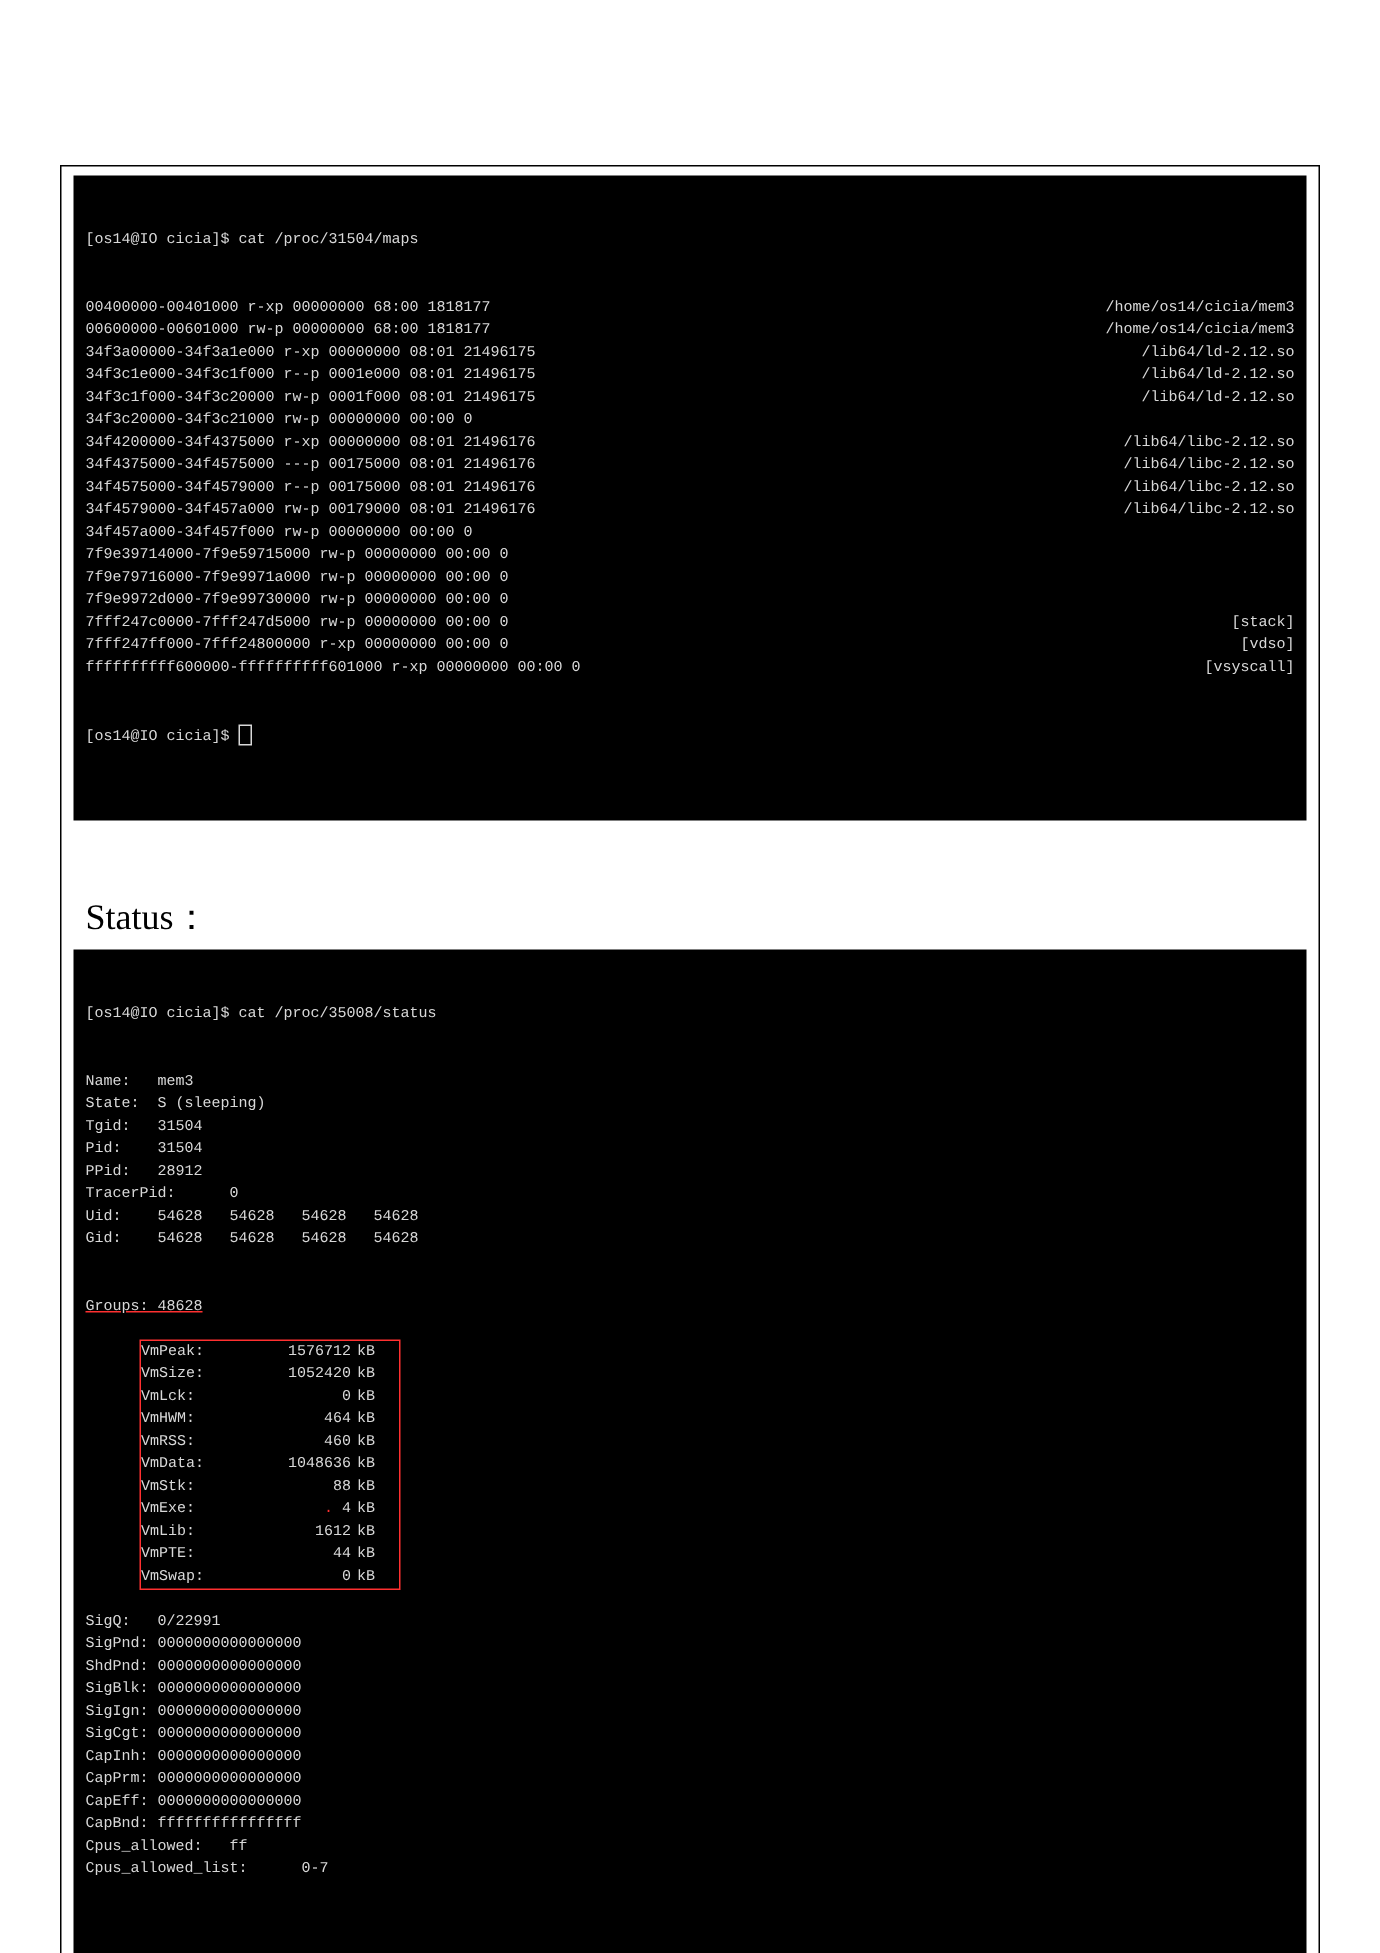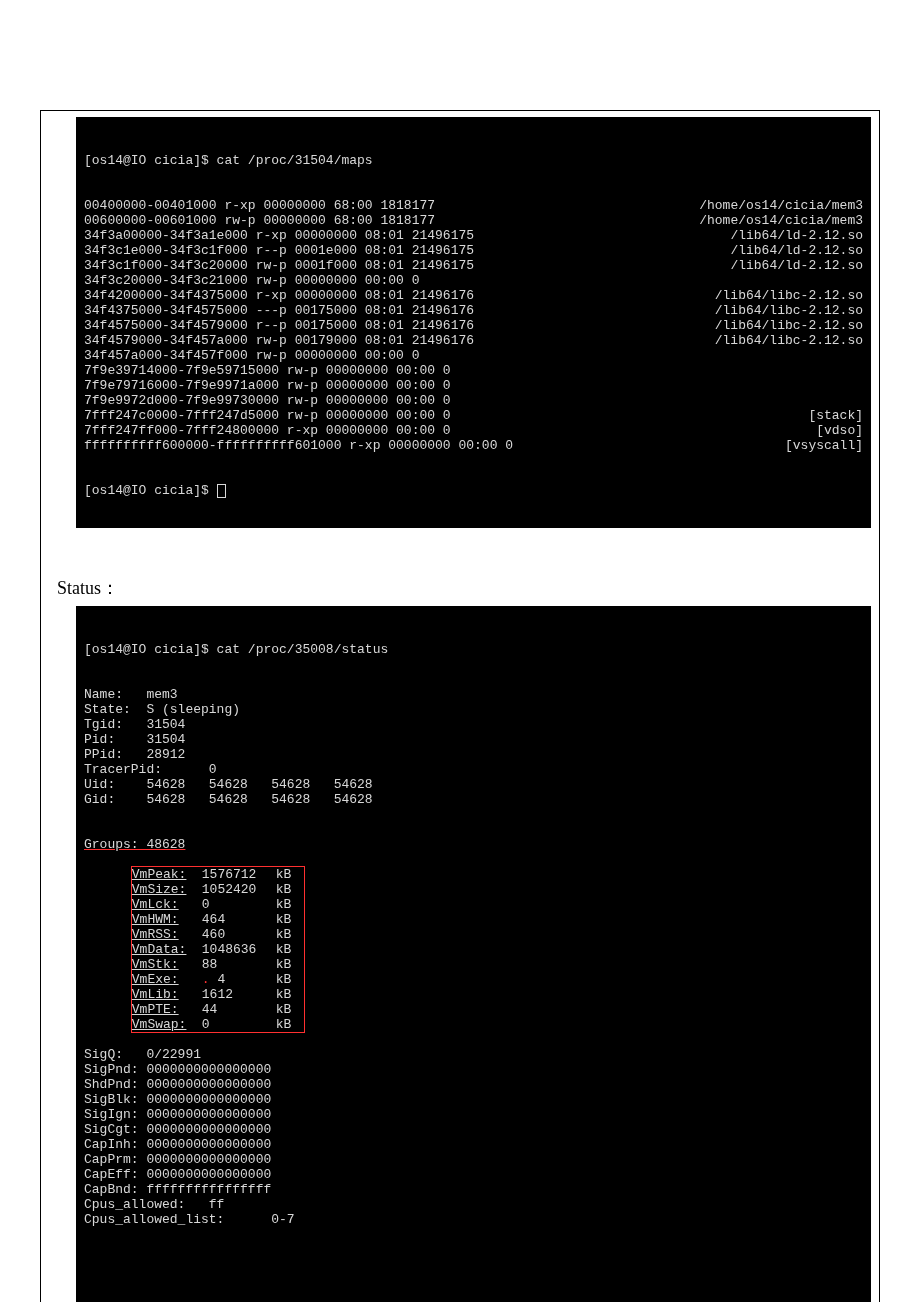--- a/index.html
+++ b/index.html
@@ -15,52 +15,51 @@
     padding: 110px 40px 40px 40px;
   }
   .doc-frame {
     border: 1px solid #000;
     padding: 6px 8px 14px 8px;
   }
   .terminal {
     background: #000;
     color: #d8d8d8;
     font-family: "Courier New", monospace;
-    font-size: 13px;
+    font-size: 10px;
     line-height: 15px;
-    padding: 6px 8px 0 8px;
+    padding: 6px 8px 18px 8px;
     white-space: pre;
     overflow: hidden;
     position: relative;
-    margin-left: 27px;
   }
   .terminal .row { display: flex; }
   .terminal .left { flex: 0 0 auto; min-width: 0; }
   .terminal .right { margin-left: auto; padding-left: 8px; white-space: nowrap; }
   .prompt { color: #d8d8d8; }
   .label-status {
-    font-size: 18px;
+    font-size: 24px;
     font-family: "SimSun","Songti SC","Times New Roman", serif;
     margin: 48px 0 6px 8px;
   }
   .highlight-groups {
     color: #d8d8d8;
     text-decoration: underline;
     text-decoration-color: #ff3030;
     text-decoration-thickness: 1px;
   }
   .vm-box {
     display: inline-block;
     border: 1px solid #ff3030;
     padding: 0 4px 0 0;
     margin: -1px 0;
   }
   .vm-line { display: flex; }
-  .vm-key { width: 70px; text-decoration: underline; }
-  .vm-val { width: 70px; text-align: left; }
+  .vm-key { width: 70px; }
+  .vm-val { width: 70px; text-align: right; }
   .vm-unit { width: 24px; padding-left: 4px; }
   .dot { color:#ff3030; }
   .threads-u {
     text-decoration: underline;
     text-decoration-color: #ff3030;
     text-decoration-thickness: 1px;
   }
   .cursor {
     display:inline-block; width:7px; height:12px;
     border:1px solid #d8d8d8; vertical-align:text-bottom;

